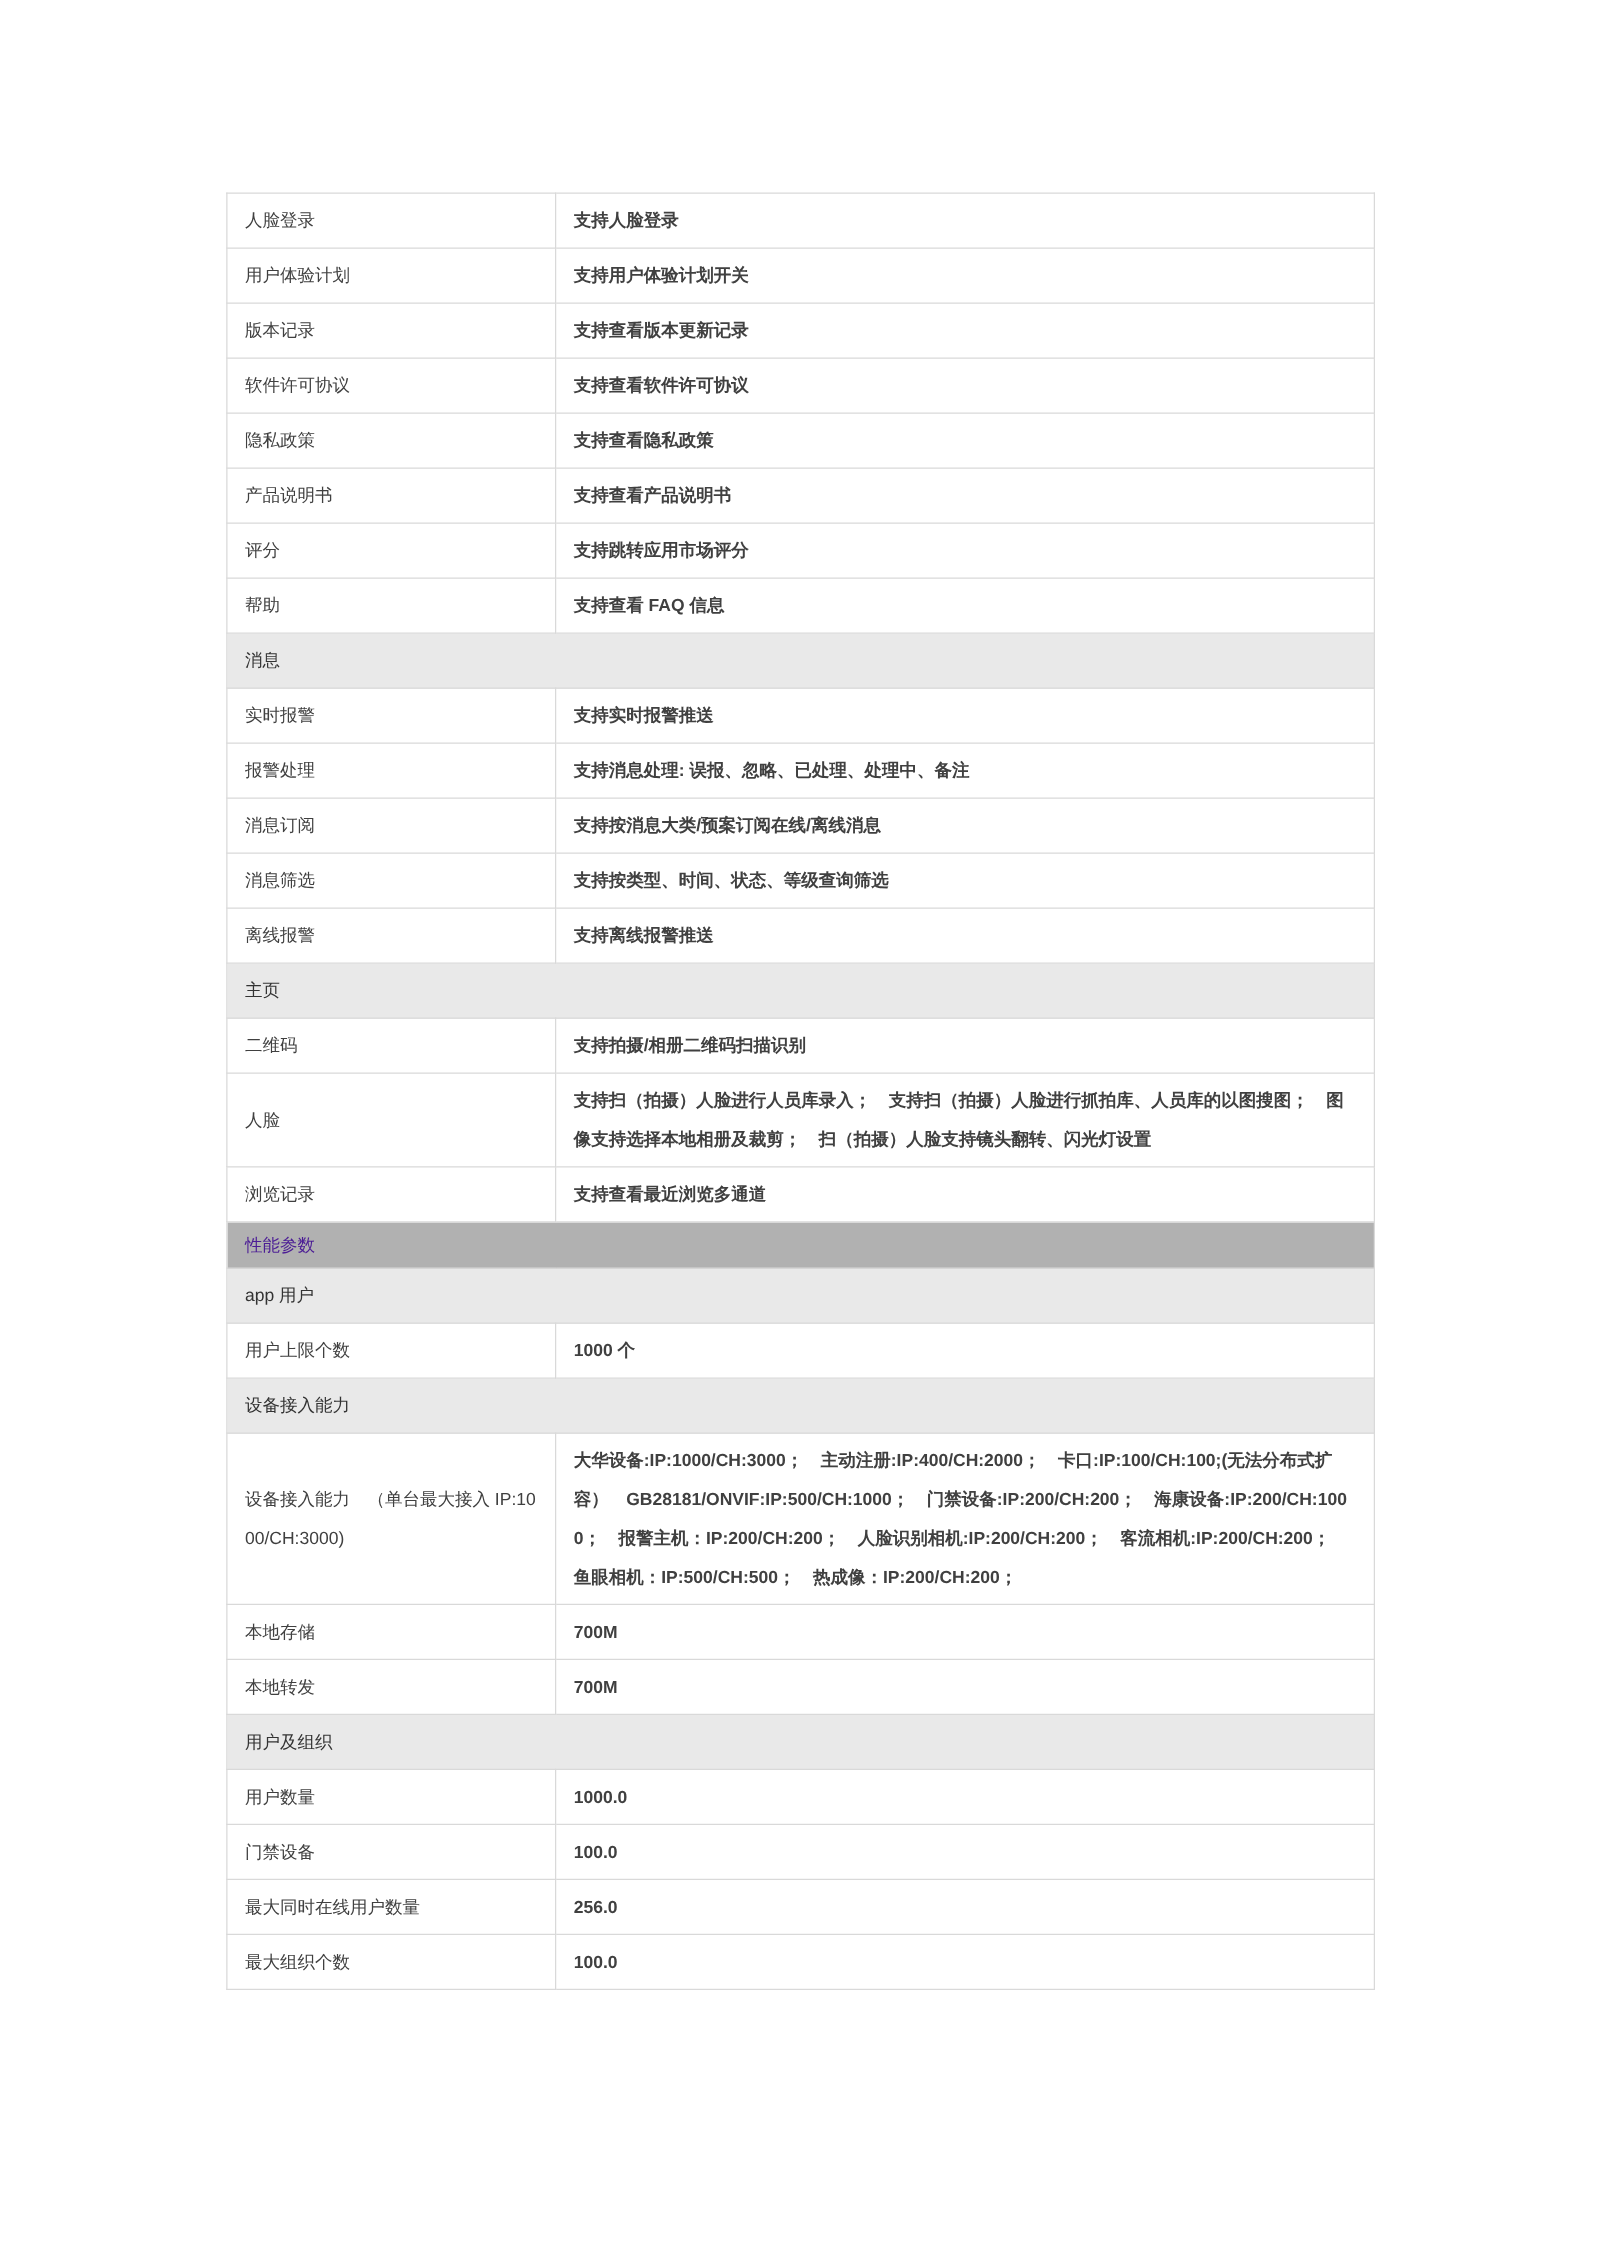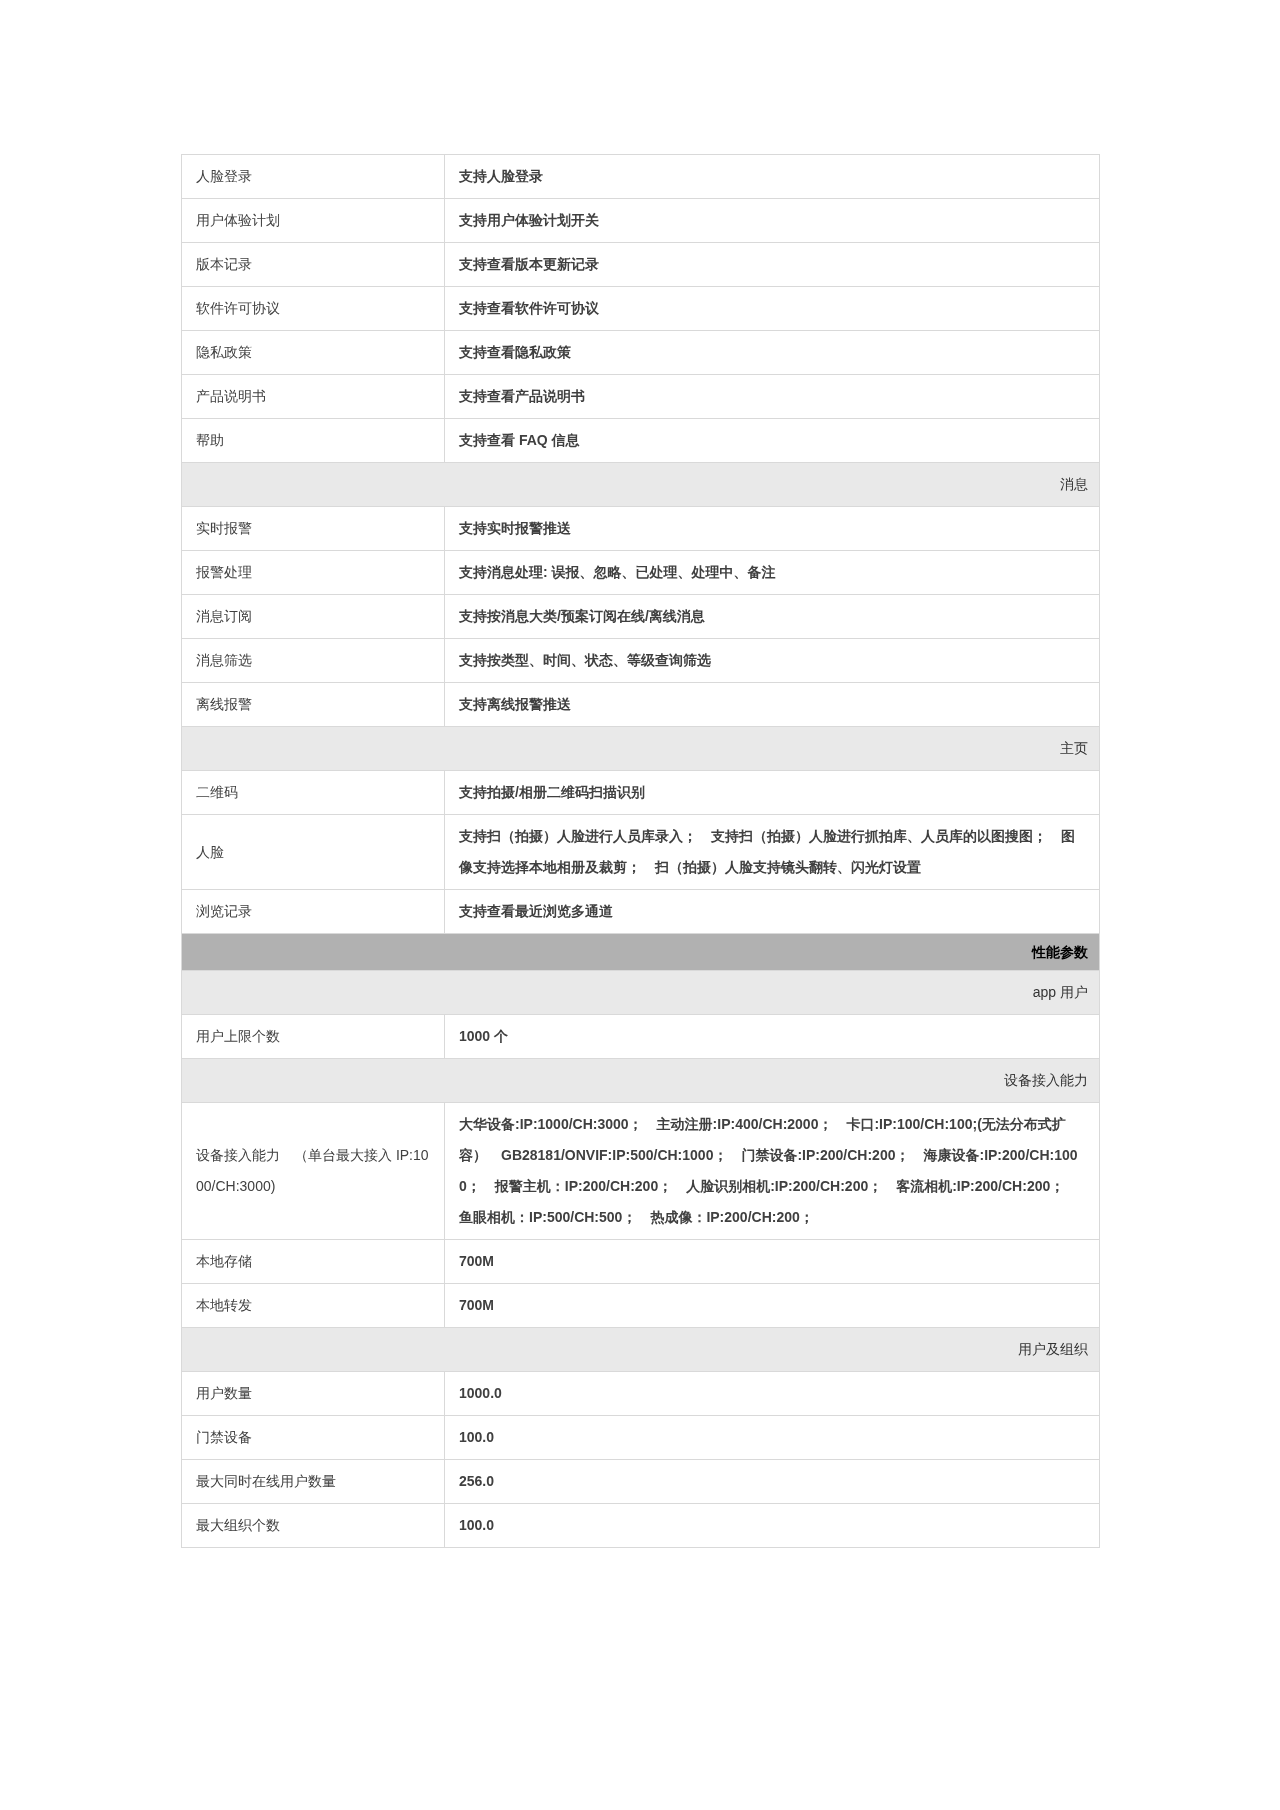--- a/index.html
+++ b/index.html
@@ -29,26 +29,25 @@
     vertical-align:middle;
     word-break:break-all;
     overflow-wrap:anywhere;
   }
   td.label-cell{padding-left:14px;}
   td.value-cell{padding-left:11px;font-weight:bold;}
   td.section-cell{
     background:var(--section-bg);
     color:#333333;
     padding-left:14px;
-    text-align:right;
   }
   td.section-cell.strong{
     background:var(--strong-bg);
-    color:#000000;
-    font-weight:bold;
+    color:#4c1d95;
+    font-weight:normal;
     line-height:24px;
   }
   col.c1{width:263px;}
   col.c2{width:655px;}
 </style>
 </head>
 <body>
 
 <div class="page">
   <table class="spec">
@@ -73,20 +72,24 @@
           <td class="label-cell">软件许可协议</td>
           <td class="value-cell">支持查看软件许可协议</td>
         </tr>
         <tr>
           <td class="label-cell">隐私政策</td>
           <td class="value-cell">支持查看隐私政策</td>
         </tr>
         <tr>
           <td class="label-cell">产品说明书</td>
           <td class="value-cell">支持查看产品说明书</td>
+        </tr>
+        <tr>
+          <td class="label-cell">评分</td>
+          <td class="value-cell">支持跳转应用市场评分</td>
         </tr>
         <tr>
           <td class="label-cell">帮助</td>
           <td class="value-cell">支持查看 FAQ 信息</td>
         </tr>
         <tr>
           <td colspan="2" class="section-cell">消息</td>
         </tr>
         <tr>
           <td class="label-cell">实时报警</td>

